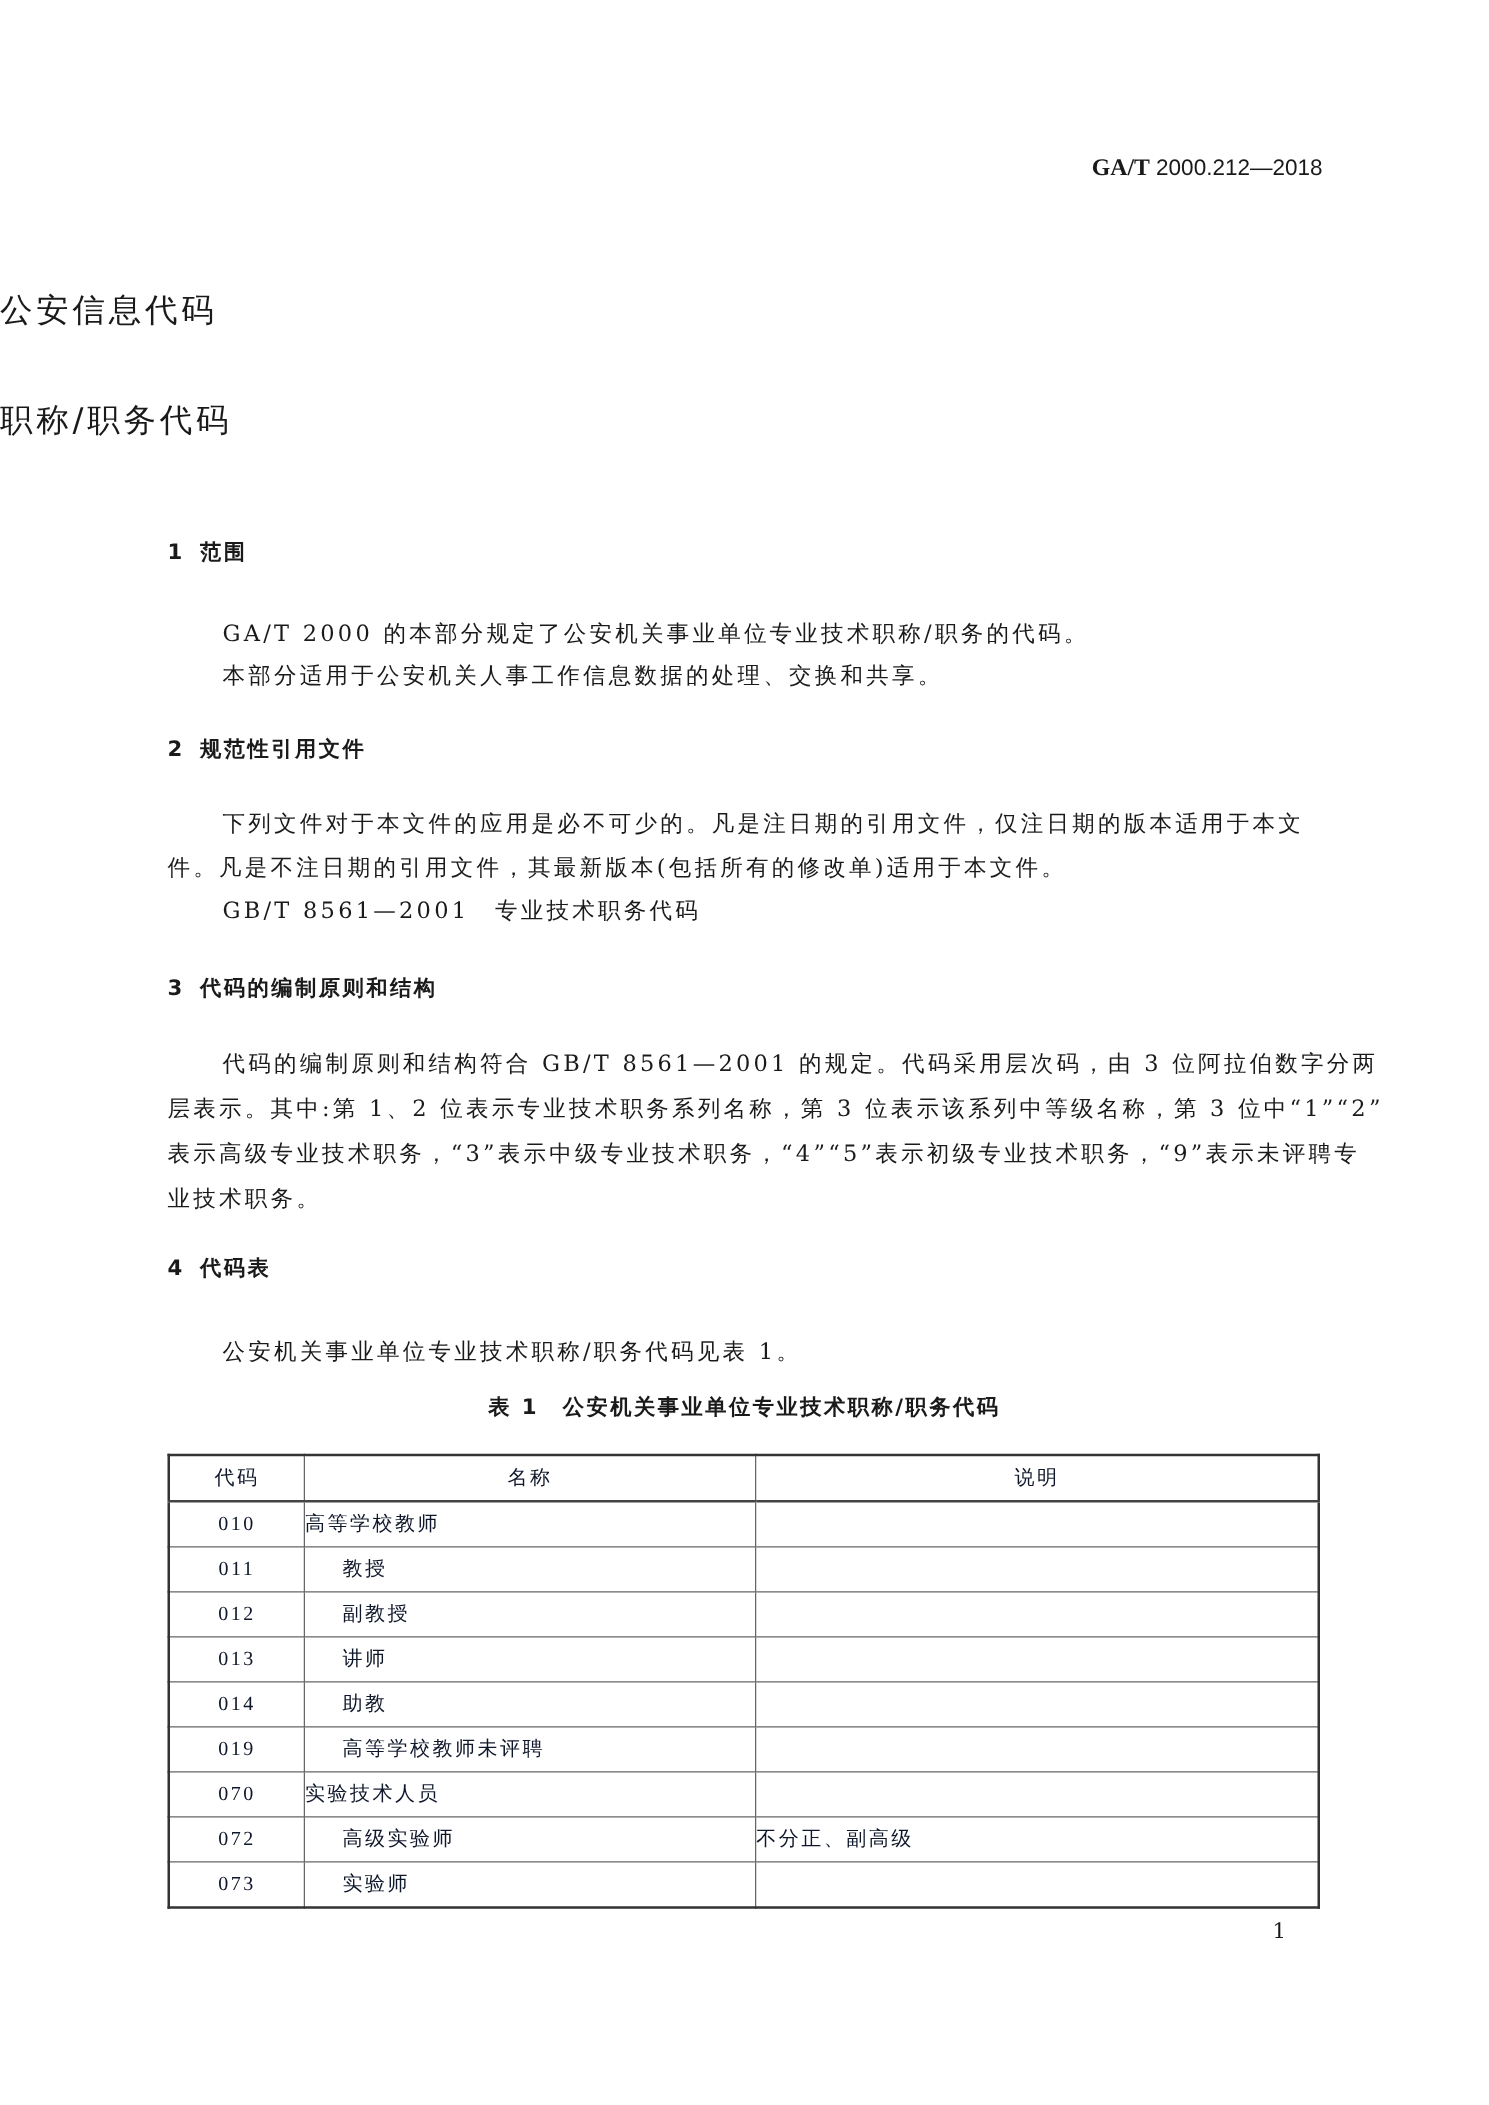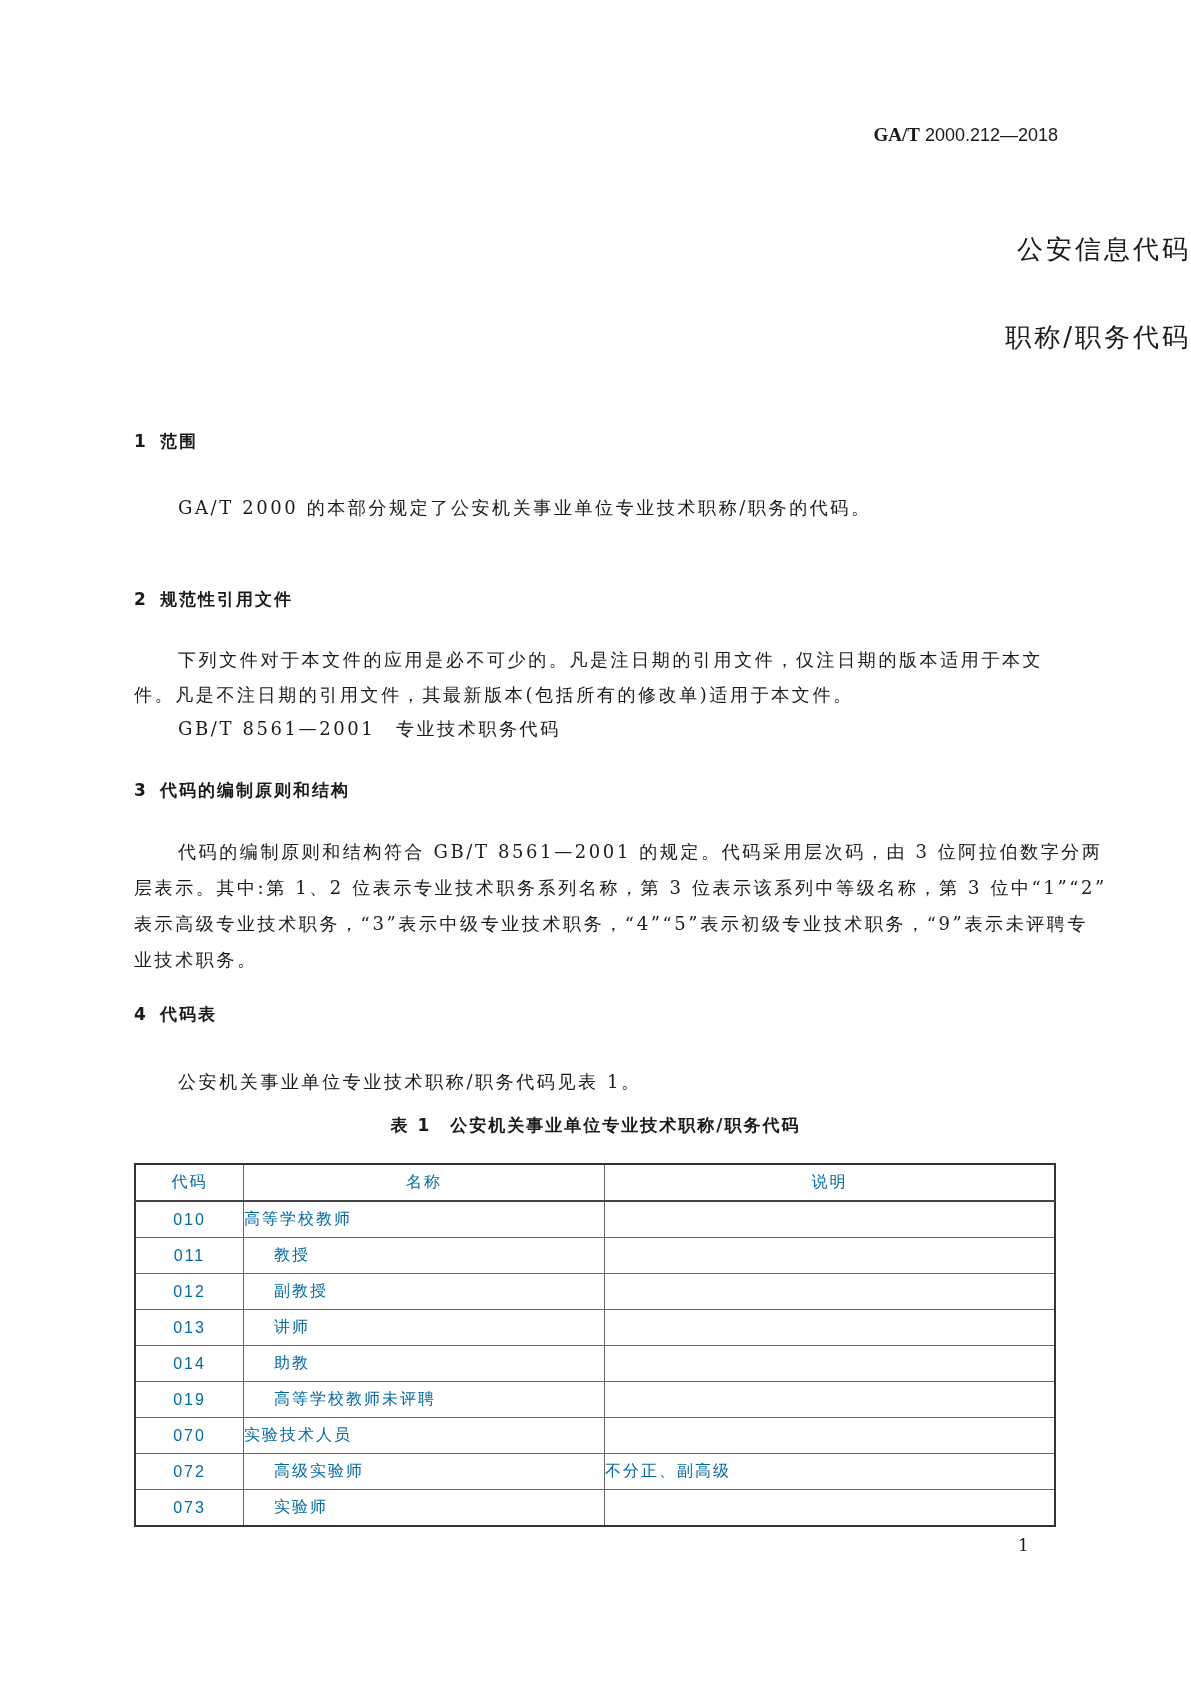--- a/index.html
+++ b/index.html
@@ -1,27 +1,27 @@
 <!DOCTYPE html>
 <html><head>
 <meta charset="utf-8">
 <style>
   html, body { margin: 0; padding: 0; background: #ffffff; }
   body { width: 1191px; height: 1684px; position: relative; overflow: hidden; color: #1a1a1a; }
   .page { position: absolute; left: 0; top: 0; width: 1191px; height: 1684px; border-radius: 30px; }
   .std-number { position: absolute; left: 848px; top: 124px; width: 210px; text-align: right; font-family: "Liberation Sans", sans-serif; font-size: 18px; white-space: nowrap; }
   .std-number .code-prefix { font-family: "Liberation Serif", serif; font-weight: bold; font-size: 19px; }
-  .title { position: absolute; left: 0; width: 1191px; text-align: right; font-family: "DejaVu Sans", sans-serif; font-size: 26px; letter-spacing: 3px; line-height: 30px; }
+  .title { position: absolute; left: 0; width: 1191px; text-align: left; font-family: "DejaVu Sans", sans-serif; font-size: 26px; letter-spacing: 3px; line-height: 30px; }
   .section-heading { position: absolute; left: 134px; font-family: "DejaVu Sans", sans-serif; font-weight: bold; font-size: 17px; letter-spacing: 2px; white-space: nowrap; }
   .section-heading .num { display: inline-block; width: 26px; }
   .para-line { position: absolute; font-family: "DejaVu Serif", serif; font-size: 18px; letter-spacing: 2.6px; white-space: nowrap; line-height: 22px; }
   .indent { left: 178px; }
   .noindent { left: 134px; }
   .caption { position: absolute; left: 0; width: 1191px; text-align: center; font-family: "DejaVu Sans", sans-serif; font-weight: bold; font-size: 17px; letter-spacing: 2px; white-space: nowrap; }
-  table.code-table { position: absolute; left: 134px; top: 1163px; width: 922px; border-collapse: collapse; border: 2px solid #333; font-family: Liberation Sans, sans-serif; font-size: 16px; color: #0369a1; }
+  table.code-table { position: absolute; left: 134px; top: 1163px; width: 922px; border-collapse: collapse; border: 2px solid #333; font-family: Liberation Serif, serif; font-size: 16px; color: #0f172a; }
   table.code-table th, table.code-table td { border: 1px solid #666; height: 35px; padding: 0; letter-spacing: 2px; }
   table.code-table thead th { font-weight: normal; border-bottom: 2px solid #444; }
   th.col-code, td.col-code { width: 107px; text-align: center; }
   th.col-name { width: 360px; text-align: center; }
   th.col-note { text-align: center; }
   td.col-name { text-align: left; padding-left: 10px; }
   td.col-name.child { padding-left: 30px; }
   td.col-note { text-align: left; padding-left: 8px; }
   .page-number { position: absolute; left: 1018px; top: 1535px; font-family: "DejaVu Serif", serif; font-size: 17px; }
 </style>
@@ -35,20 +35,21 @@
     <span>2000.212—2018</span>
   </div>
 
   <div class="title" style="top:234px;">公安信息代码</div>
   <div class="title" style="top:322px;">职称/职务代码</div>
 
   <div class="section-heading" style="top:430px;">
     <span class="num">1</span><span>范围</span>
   </div>
   <div class="para-line indent" style="top:497px;">GA/T 2000 的本部分规定了公安机关事业单位专业技术职称/职务的代码。</div>
+  <div class="para-line indent" style="top:530px;">本部分适用于公安机关人事工作信息数据的处理、交换和共享。</div>
 
   <div class="section-heading" style="top:588px;">
     <span class="num">2</span><span>规范性引用文件</span>
   </div>
   <div class="para-line indent" style="top:649px;">下列文件对于本文件的应用是必不可少的。凡是注日期的引用文件，仅注日期的版本适用于本文</div>
   <div class="para-line noindent" style="top:684px;">件。凡是不注日期的引用文件，其最新版本(包括所有的修改单)适用于本文件。</div>
   <div class="para-line indent" style="top:718px;">GB/T 8561—2001　专业技术职务代码</div>
 
   <div class="section-heading" style="top:779px;">
     <span class="num">3</span><span>代码的编制原则和结构</span>

